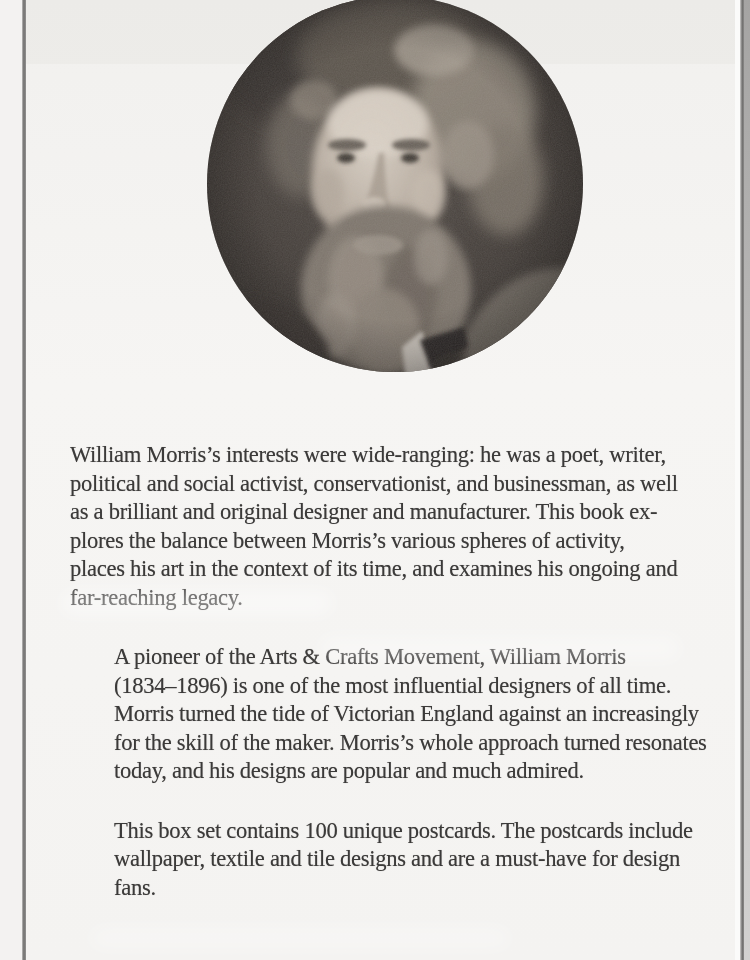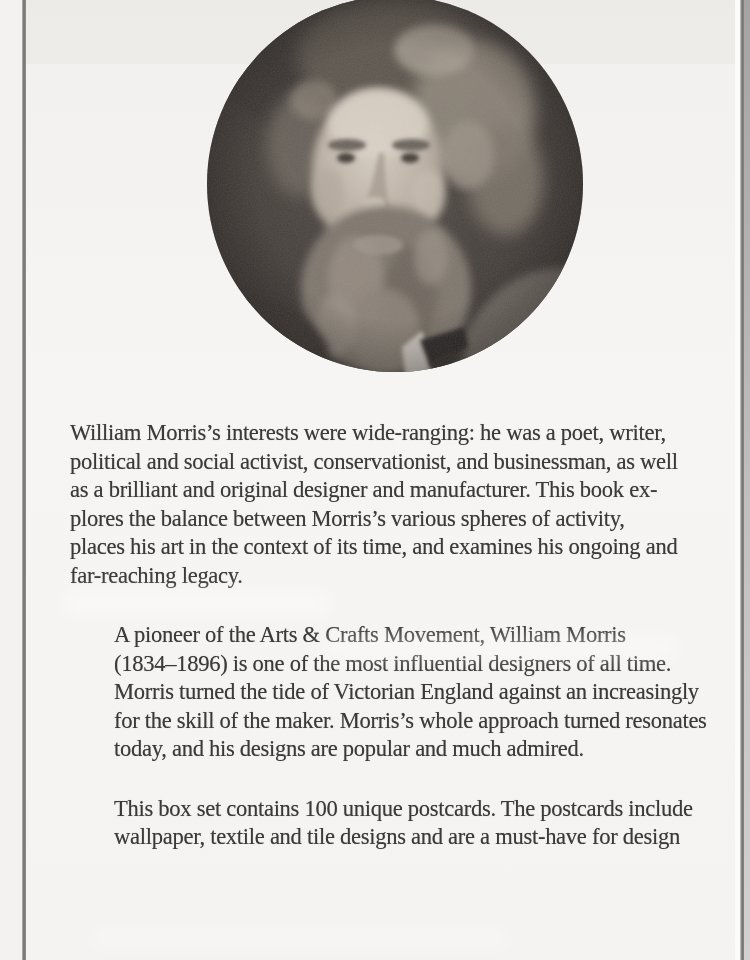--- a/index.html
+++ b/index.html
@@ -37,21 +37,21 @@
   }
   .edge-right-margin {
     position:absolute; left:744px; right:0; top:0; bottom:0;
     background:linear-gradient(180deg,#a5a4a3 0%,#c2c1c0 55%,#d2d1d0 100%);
   }
   .portrait {
     position:absolute; left:206px; top:-5px; width:378px; height:378px;
   }
   .portrait svg { display:block; }
   .blurb {
-    position:absolute; left:70px; top:419px; width:672px;
+    position:absolute; left:70px; top:441px; width:672px;
     font-size:22.6px; line-height:28.5px;
     color:#3b3a39; letter-spacing:-0.3px;
     text-shadow:0 0 0.7px rgba(72,70,68,0.55);
   }
   .para + .para { margin-top:31px;margin-left:44px; }
   .line { white-space:nowrap; }
   
   .glare {
     position:absolute; background:rgba(255,255,255,0.45);
     filter:blur(9px); border-radius:10px; pointer-events:none;
@@ -162,20 +162,21 @@
     <section class="para">
       <div class="line">A pioneer of the Arts &amp; Crafts Movement, William Morris</div>
       <div class="line">(1834–1896) is one of the most influential designers of all time.</div>
       <div class="line">Morris turned the tide of Victorian England against an increasingly</div>
       <div class="line">for the skill of the maker. Morris’s whole approach turned resonates</div>
       <div class="line">today, and his designs are popular and much admired.</div>
     </section>
     <section class="para">
       <div class="line">This box set contains 100 unique postcards. The postcards include</div>
       <div class="line">wallpaper, textile and tile designs and are a must-have for design</div>
+      <div class="line">fans.</div>
     </section>
   </main>
 
   <div class="glare glare-1"></div>
   <div class="glare glare-2"></div>
   <div class="glare glare-3"></div>
 
   <div class="edge-left-margin"></div>
   <div class="edge-line-left"></div>
   <div class="edge-highlight-right"></div>

